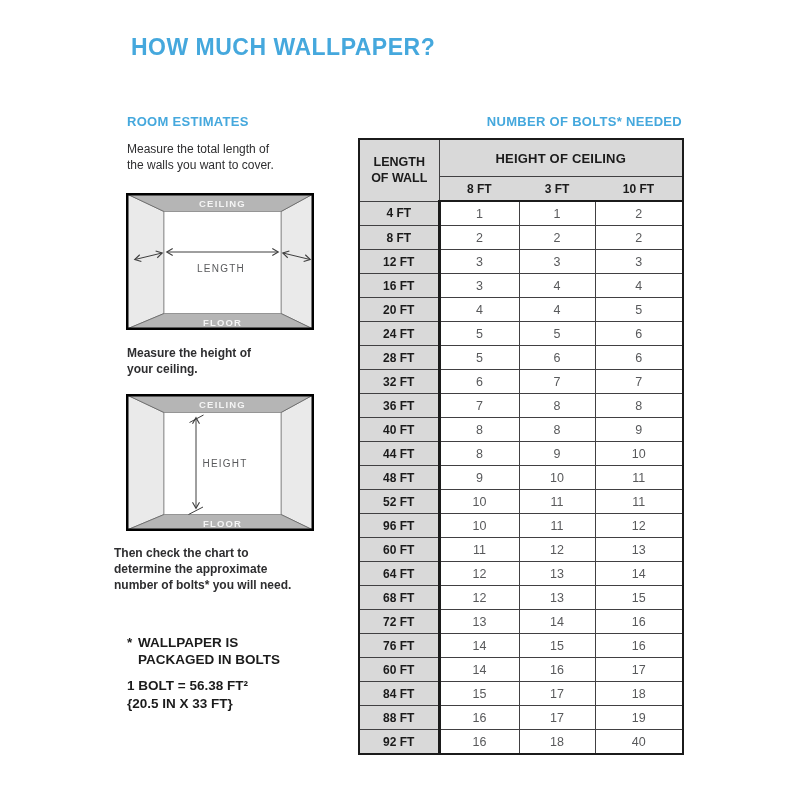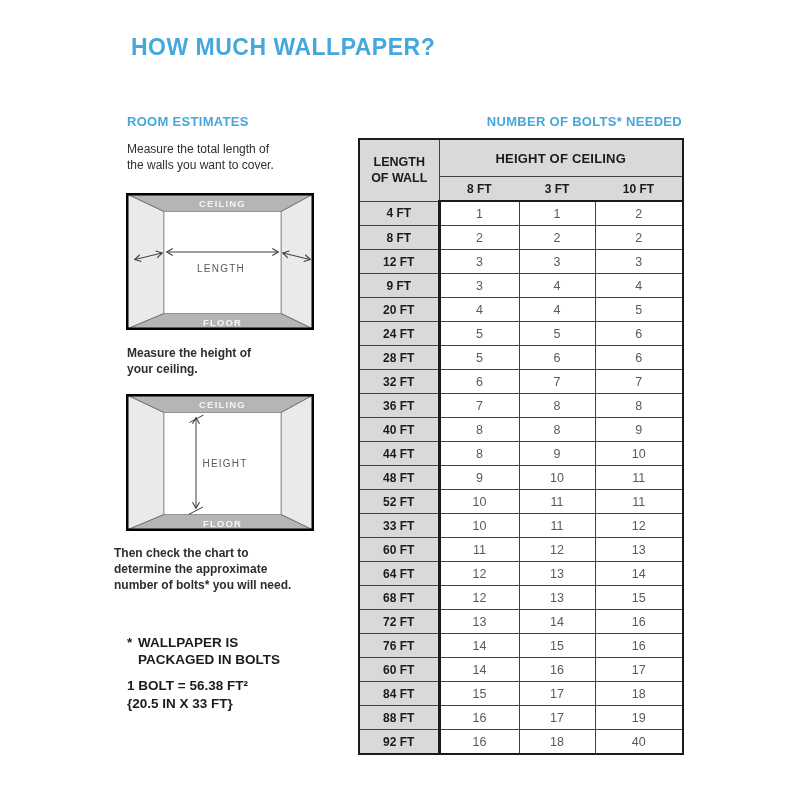--- a/index.html
+++ b/index.html
@@ -177,21 +177,21 @@
           <td>2</td>
           <td>2</td>
         </tr>
         <tr>
           <td class="rowlabel">12 FT</td>
           <td>3</td>
           <td>3</td>
           <td>3</td>
         </tr>
         <tr>
-          <td class="rowlabel">9 FT</td>
+          <td class="rowlabel">16 FT</td>
           <td>3</td>
           <td>4</td>
           <td>4</td>
         </tr>
         <tr>
           <td class="rowlabel">20 FT</td>
           <td>4</td>
           <td>4</td>
           <td>5</td>
         </tr>
@@ -237,21 +237,21 @@
           <td>10</td>
           <td>11</td>
         </tr>
         <tr>
           <td class="rowlabel">52 FT</td>
           <td>10</td>
           <td>11</td>
           <td>11</td>
         </tr>
         <tr>
-          <td class="rowlabel">33 FT</td>
+          <td class="rowlabel">96 FT</td>
           <td>10</td>
           <td>11</td>
           <td>12</td>
         </tr>
         <tr>
           <td class="rowlabel">60 FT</td>
           <td>11</td>
           <td>12</td>
           <td>13</td>
         </tr>

